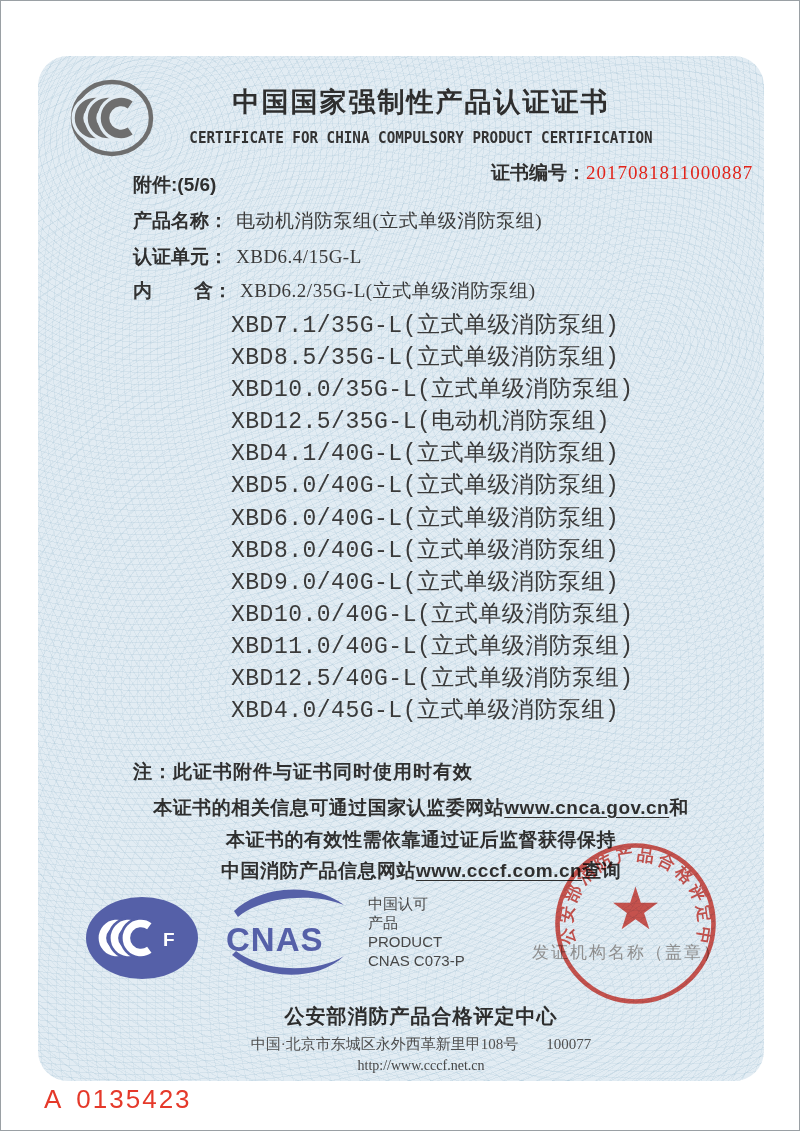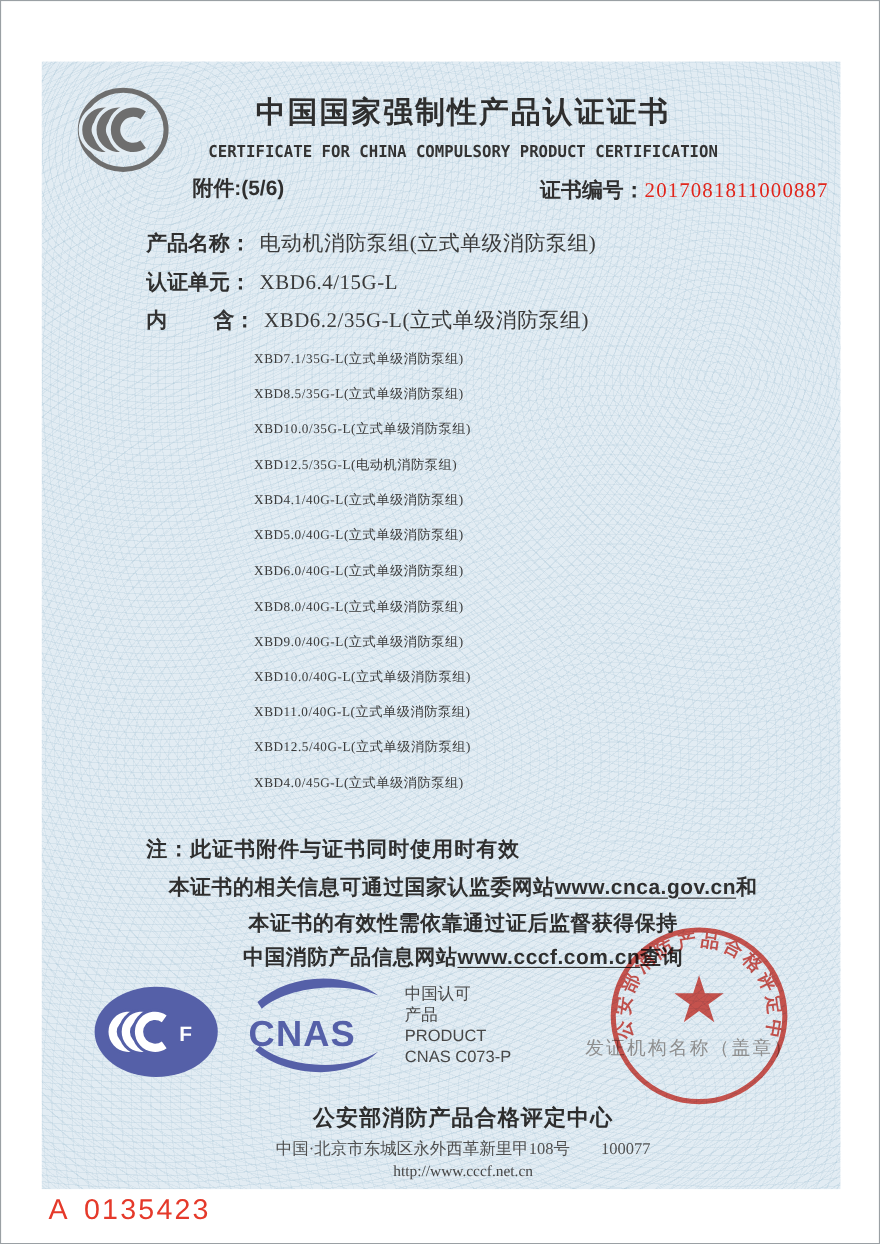--- a/index.html
+++ b/index.html
@@ -14,20 +14,21 @@
   }
   
   .paper {
     position:absolute; left:37px; top:55px; width:726px; height:1025px;
     background-color:#e2ecf3;
     background-image:
       repeating-radial-gradient(circle at 15% 8%,  rgba(150,185,205,.20) 0 1px, rgba(0,0,0,0) 1px 6px),
       repeating-radial-gradient(circle at 85% 28%, rgba(150,185,205,.16) 0 1px, rgba(0,0,0,0) 1px 7px),
       repeating-radial-gradient(circle at 38% 62%, rgba(150,185,205,.14) 0 1px, rgba(0,0,0,0) 1px 8px),
       repeating-radial-gradient(circle at 72% 92%, rgba(150,185,205,.14) 0 1px, rgba(0,0,0,0) 1px 9px);
+    border-radius: 30px;
   }
   .abs { position:absolute; }
 
   
   .ccc-logo { left:30px; top:22px; }
   .titles { left:40px; top:28px; width:686px; text-align:center; }
   .title-cn {
     font-size:27px; font-weight:bold; color:#2e2e2e; letter-spacing:2px;
     font-family:"Liberation Sans", sans-serif;
   }
@@ -35,33 +36,33 @@
     margin-top:9px;
     font-family:"DejaVu Sans Mono", monospace;
     font-size:15px; font-weight:bold; color:#333;
     transform:scaleX(.95); transform-origin:center; white-space:nowrap;
   }
 
   
   .row { position:absolute; font-size:19px; white-space:nowrap; }
   .lbl { font-weight:bold; color:#2f2f2f; font-family:"Liberation Sans", sans-serif; }
   .val { font-family:"Liberation Serif", serif; color:#3a3a3a; letter-spacing:.5px; }
-  .row-attachment { left:95px; top:102px;margin-left:42px; }
+  .row-attachment { left:95px; top:116px; }
   .row-certno     { left:453px; top:104px; }
   .certno-value   { color:#e1251b; font-family:"Liberation Serif", serif; letter-spacing:1px; }
   .row-product    { left:95px; top:152px; }
   .row-unit       { left:95px; top:188px; }
   .row-contains   { left:95px; top:222px; }
   .contains-label { display:inline-flex; width:80px; justify-content:space-between; font-weight:bold; vertical-align:top; }
   .gap-after-label { display:inline-block; width:8px; }
 
   .model-list { position:absolute; left:193px; top:254px; }
   .model-item {
-    height:32.1px; line-height:32.1px; font-size:12px;
-    font-family:Liberation Serif, serif; color:#3a3a3a;
+    height:32.1px; line-height:32.1px; font-size:23px;
+    font-family:Liberation Mono, monospace; color:#3a3a3a;
     letter-spacing:.5px; white-space:nowrap;
   }
   .row-note { left:95px; top:703px; font-weight:bold; color:#2f2f2f; letter-spacing:1px; }
 
   
   .statements { left:40px; top:736px; width:686px; text-align:center; }
   .statement {
     font-size:19px; font-weight:bold; color:#2f2f2f;
     line-height:31.5px; letter-spacing:.5px; white-space:nowrap;
   }

